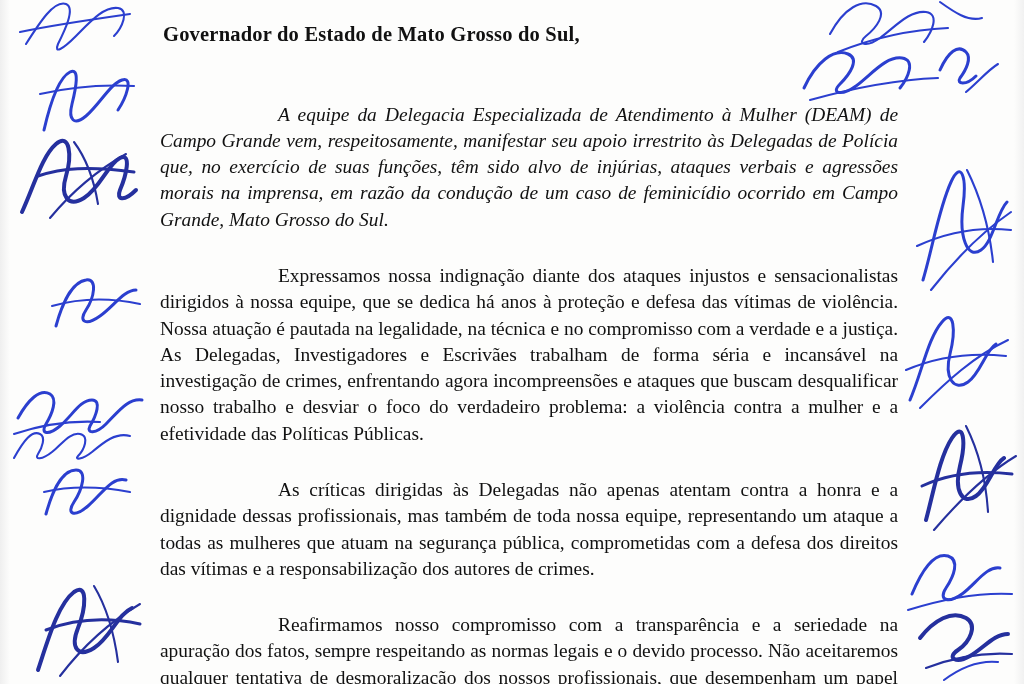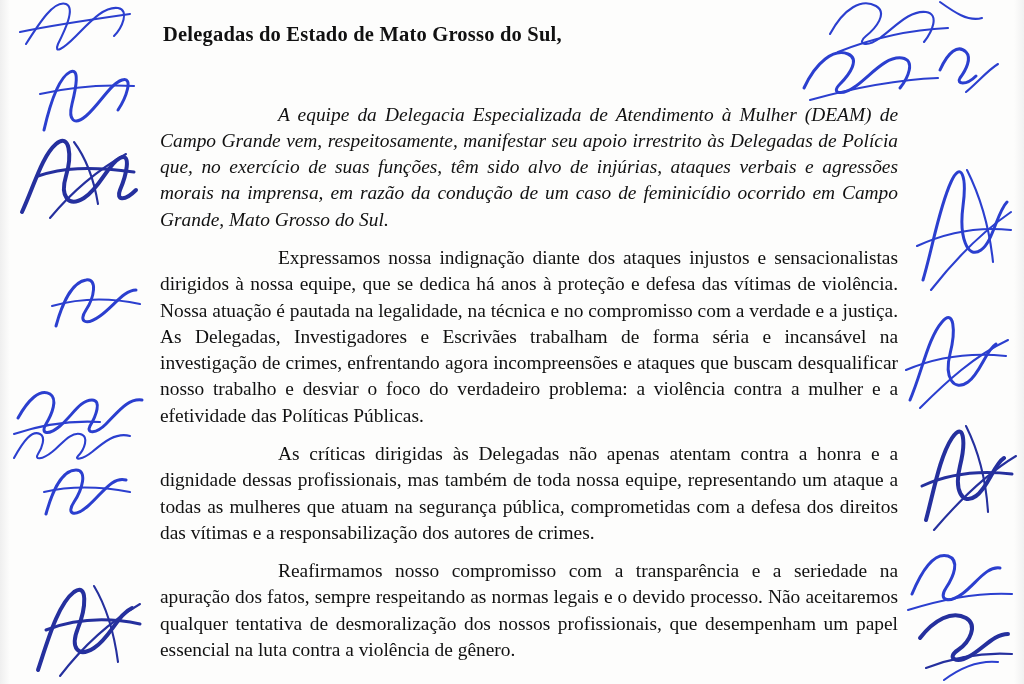--- a/index.html
+++ b/index.html
@@ -43,21 +43,21 @@
     font-size: 19.4px;
     line-height: 1.355;
     text-align: justify;
     text-justify: inter-word;
     margin: 0;
     text-indent: 118px;
     padding-right: 4px;
   }
 
   .gap-1 { margin-top: 54px; font-style: italic; }
-  .gap-n { margin-top: 12px; }
+  .gap-n { margin-top: 30px; }
 
   
   #ink-layer {
     position: absolute;
     inset: 0;
     pointer-events: none;
   }
   #ink-layer svg {
     position: absolute;
     overflow: visible;
@@ -89,21 +89,21 @@
 </style>
 </head>
 <body>
 
 <div id="page">
 
   <div id="paper-edge-left"></div>
   <div id="paper-edge-right"></div>
 
   <div id="doc-body">
-    <div class="doc-heading">Delegadas do Estado de Mato Grosso do Sul,</div>
+    <div class="doc-heading">Governador do Estado de Mato Grosso do Sul,</div>
 
     <p class="doc-par gap-1">A equipe da Delegacia Especializada de Atendimento à Mulher (DEAM) de Campo Grande vem, respeitosamente, manifestar seu apoio irrestrito às Delegadas de Polícia que, no exercício de suas funções, têm sido alvo de injúrias, ataques verbais e agressões morais na imprensa, em razão da condução de um caso de feminicídio ocorrido em Campo Grande, Mato Grosso do Sul.</p>
 
     <p class="doc-par gap-n">Expressamos nossa indignação diante dos ataques injustos e sensacionalistas dirigidos à nossa equipe, que se dedica há anos à proteção e defesa das vítimas de violência. Nossa atuação é pautada na legalidade, na técnica e no compromisso com a verdade e a justiça. As Delegadas, Investigadores e Escrivães trabalham de forma séria e incansável na investigação de crimes, enfrentando agora incompreensões e ataques que buscam desqualificar nosso trabalho e desviar o foco do verdadeiro problema: a violência contra a mulher e a efetividade das Políticas Públicas.</p>
 
     <p class="doc-par gap-n">As críticas dirigidas às Delegadas não apenas atentam contra a honra e a dignidade dessas profissionais, mas também de toda nossa equipe, representando um ataque a todas as mulheres que atuam na segurança pública, comprometidas com a defesa dos direitos das vítimas e a responsabilização dos autores de crimes.</p>
 
     <p class="doc-par gap-n">Reafirmamos nosso compromisso com a transparência e a seriedade na apuração dos fatos, sempre respeitando as normas legais e o devido processo. Não aceitaremos qualquer tentativa de desmoralização dos nossos profissionais, que desempenham um papel essencial na luta contra a violência de gênero.</p>
   </div>
 

